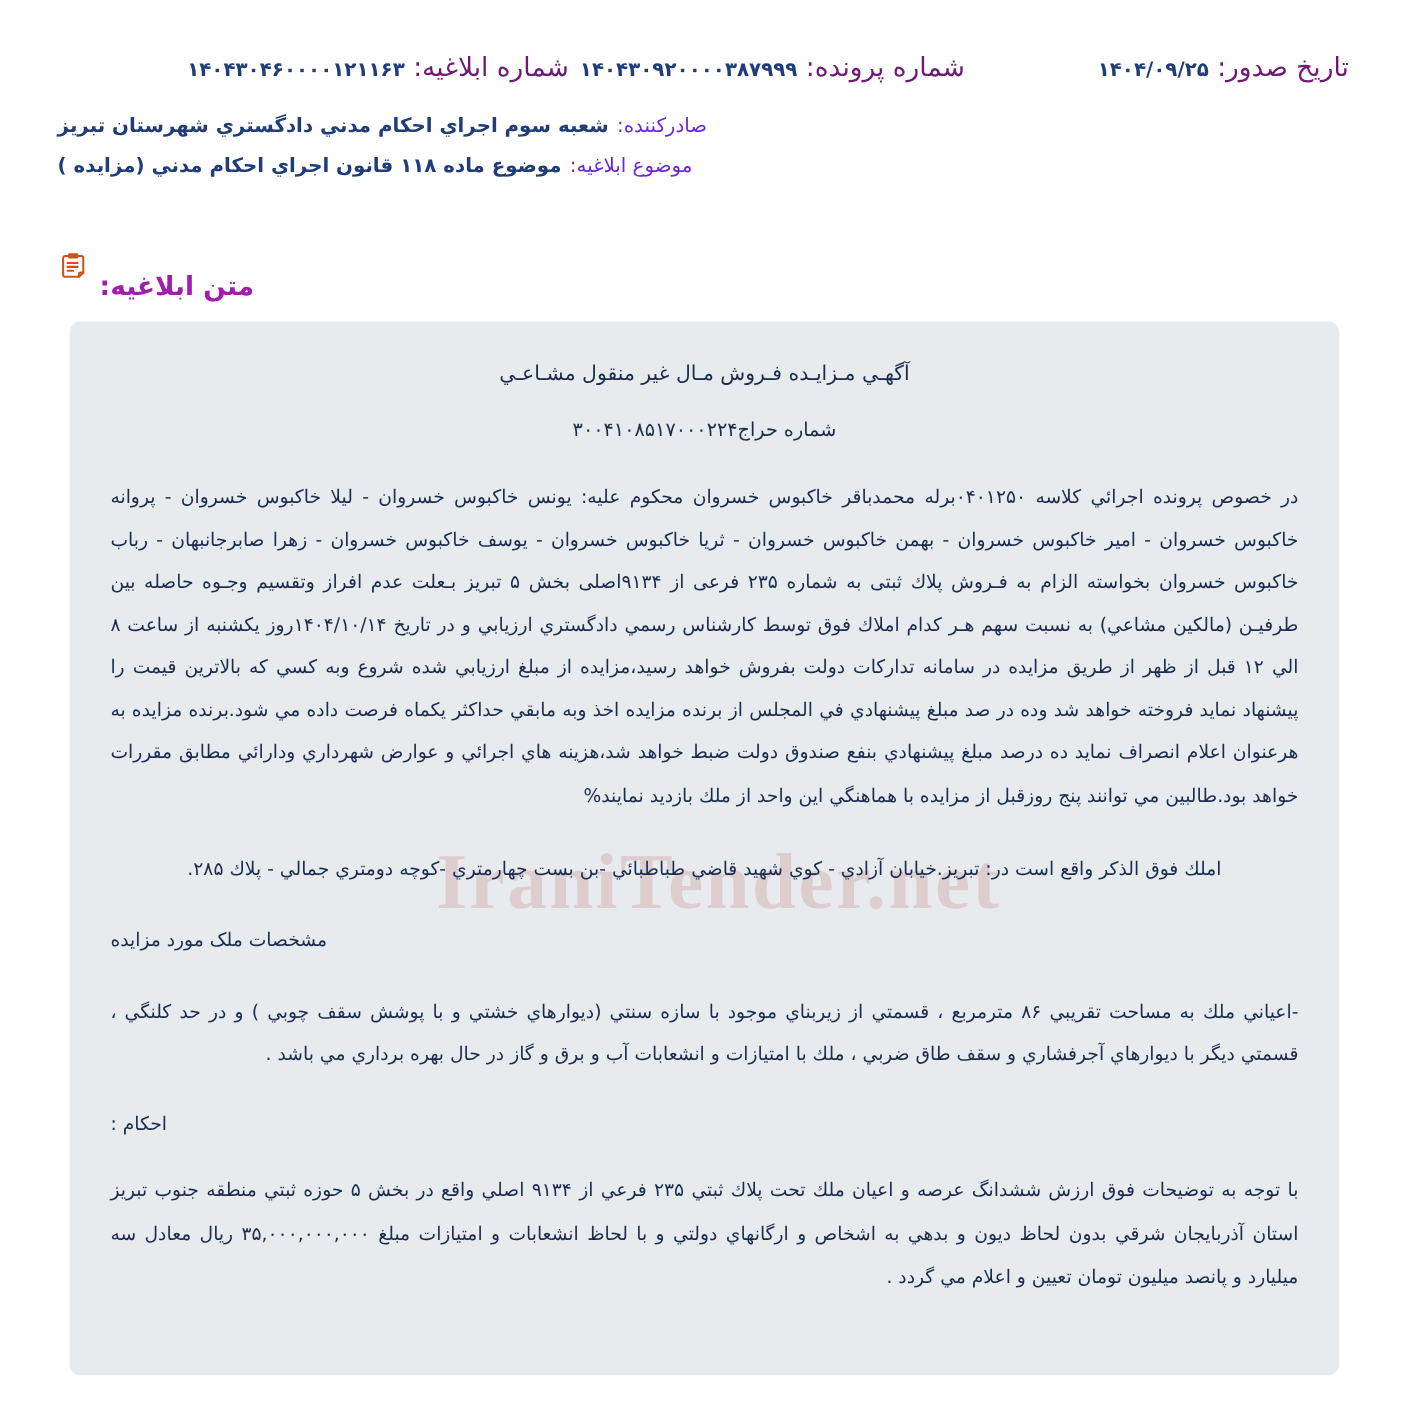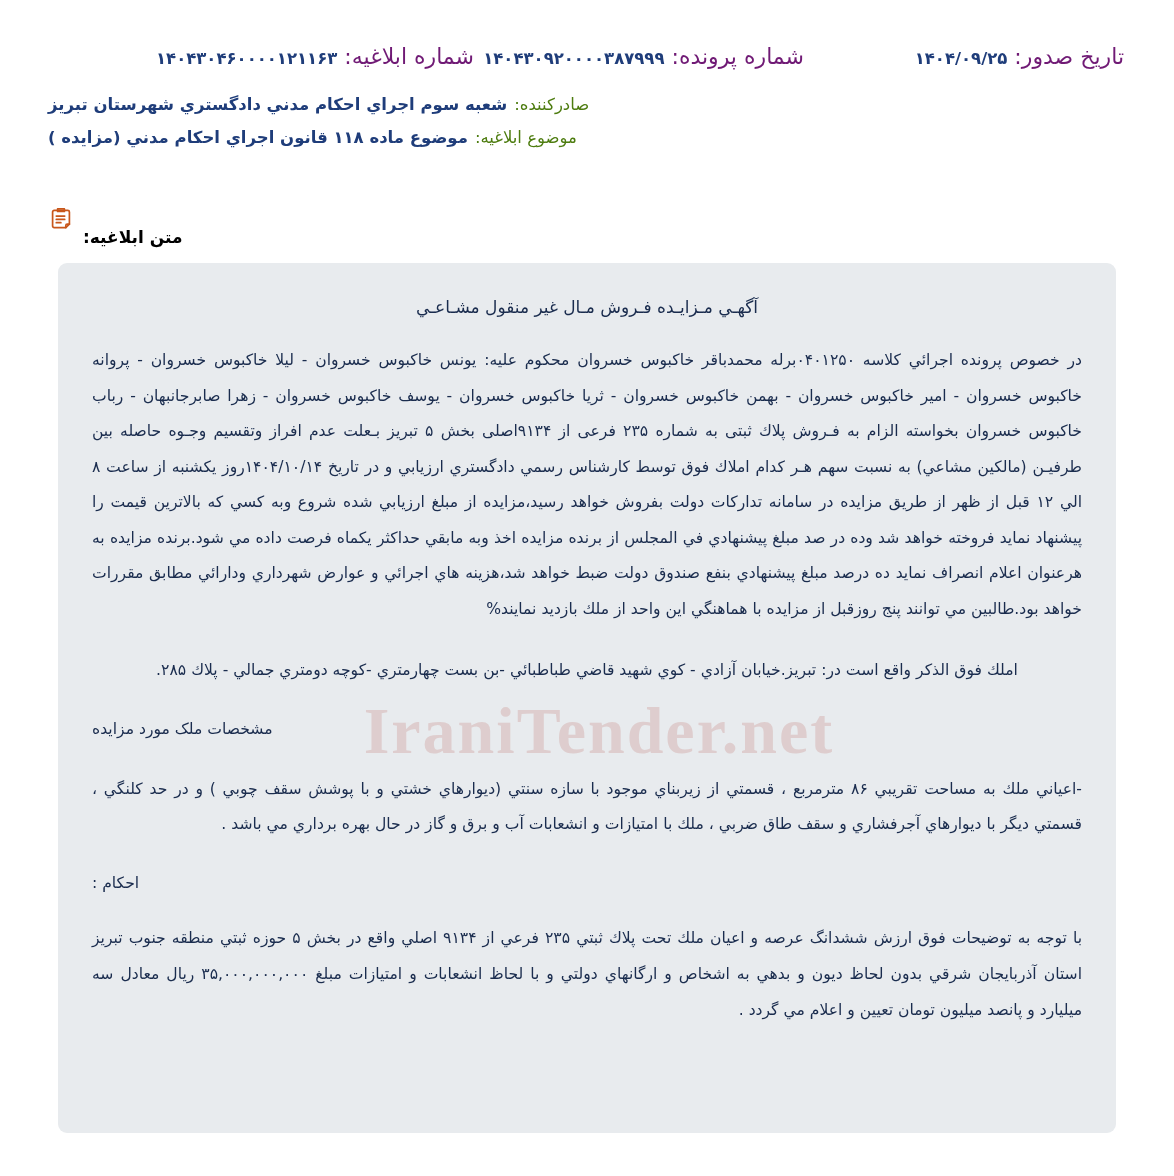--- a/index.html
+++ b/index.html
@@ -61,21 +61,21 @@
     display: flex;
     flex-direction: row;
     justify-content: flex-start;
     align-items: baseline;
     gap: 7px;
     padding-right: 24px;
     margin-bottom: 14px;
     white-space: nowrap;
   }
   .info-line .info-label {
-    color: #4d7c0f;
+    color: #6d28d9;
     font-size: 16.5px;
   }
   .info-line .info-value {
     color: #1f3d7a;
     font-size: 16.5px;
     font-weight: 700;
   }
   .info-row-wrap {
     display: flex;
     flex-direction: column;
@@ -92,22 +92,22 @@
     display: flex;
     flex-direction: row;
     justify-content: flex-end;
     align-items: center;
     gap: 9px;
     padding-left: 24px;
     margin-top: 30px;
     margin-bottom: 16px;
   }
   .section-head .sh-text {
-    color: #000000;
-    font-size: 17px;
+    color: #a21caf;
+    font-size: 22px;
     font-weight: 700;
     margin-top: 36px;
   }
   .doc-icon {
     width: 26px;
     height: 26px;
     display: inline-block;
     flex: 0 0 auto;
   }
 
@@ -237,20 +237,21 @@
   </div>
 
   <div class="panel">
 
     <div class="watermark">
       <span class="wm-mark">IraniTender.net</span>
     </div>
 
     <div class="b-title">آگهـي مـزایـده فـروش مـال غیر منقول  مشـاعـي</div>
 
+    <div class="b-subtitle">شماره حراج۳۰۰۴۱۰۸۵۱۷۰۰۰۲۲۴</div>
 
     <div class="b-para">در خصوص پرونده اجرائي کلاسه ۰۴۰۱۲۵۰برله   محمدباقر خاکبوس خسروان محکوم علیه: یونس خاکبوس خسروان - لیلا خاکبوس خسروان -  پروانه خاکبوس خسروان - امیر خاکبوس خسروان - بهمن خاکبوس خسروان - ثریا خاکبوس خسروان - یوسف خاکبوس خسروان - زهرا صابرجانبهان - رباب خاکبوس خسروان  بخواسته الزام به فـروش پلاك ثبتى به شماره ۲۳۵ فرعى از ۹۱۳۴اصلى  بخش ۵ تبریز بـعلت عدم افراز وتقسیم وجـوه حاصله بین طرفیـن (مالکین مشاعي) به نسبت سهم هـر کدام املاك فوق توسط کارشناس رسمي دادگستري ارزیابي و در تاریخ ۱۴۰۴/۱۰/۱۴روز یکشنبه  از ساعت ۸ الي ۱۲ قبل از ظهر از طریق مزایده در سامانه تدارکات دولت بفروش خواهد رسید،مزایده از مبلغ ارزیابي شده شروع وبه کسي که بالاترین قیمت را پیشنهاد نماید فروخته خواهد شد وده در صد مبلغ پیشنهادي في المجلس از برنده مزایده اخذ وبه مابقي حداکثر یکماه فرصت داده مي شود.برنده مزایده به هرعنوان اعلام انصراف نماید ده درصد مبلغ پیشنهادي بنفع صندوق دولت ضبط خواهد شد،هزینه هاي اجرائي و عوارض شهرداري ودارائي مطابق مقررات خواهد بود.طالبین مي توانند پنج روزقبل از مزایده با هماهنگي این واحد از ملك بازدید نمایند%</div>
 
     <div class="b-para center spaced">املك فوق الذکر واقع است در: تبریز.خیابان آزادي - کوي شهید قاضي طباطبائي -بن بست چهارمتري -کوچه دومتري جمالي - پلاك ۲۸۵.</div>
 
     <div class="b-label">مشخصات ملک مورد مزایده</div>
 
 
     <div class="b-para spaced">-اعیاني ملك به مساحت تقریبي ۸۶ مترمربع ، قسمتي از زیربناي موجود با سازه سنتي (دیوارهاي خشتي و با پوشش سقف چوبي ) و در حد کلنگي ، قسمتي دیگر با دیوارهاي آجرفشاري و سقف طاق ضربي ، ملك با امتیازات و انشعابات آب و برق و گاز در حال بهره برداري مي باشد .</div>
 

